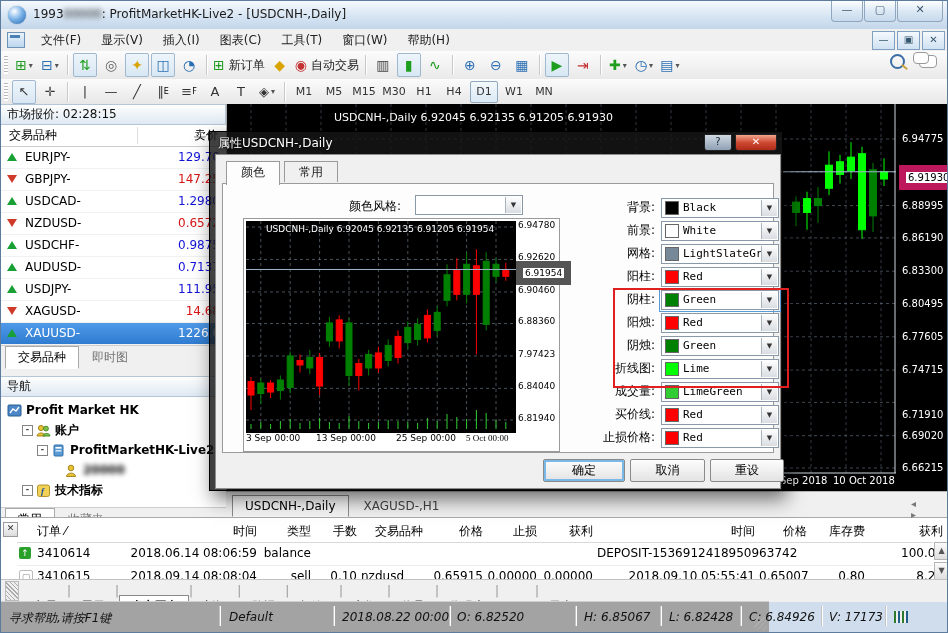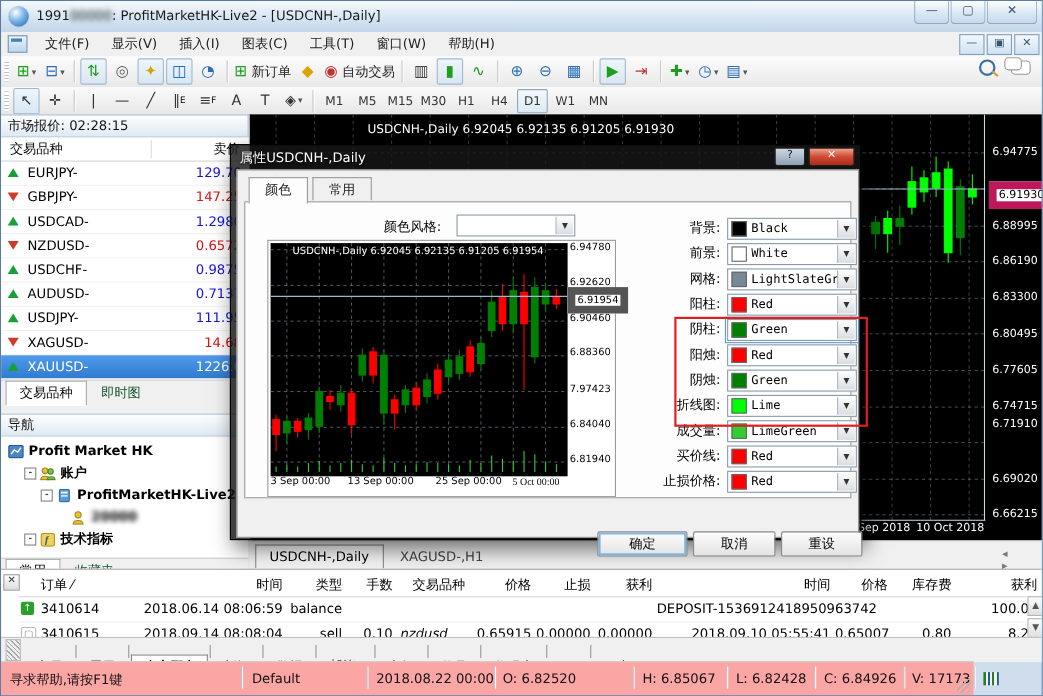--- a/index.html
+++ b/index.html
@@ -62,21 +62,21 @@
   #mw-colhdr .vline{position:absolute;left:136px;top:2px;bottom:2px;width:1px;background:#ddd;}
   .mw-row{height:21px;line-height:21px;position:relative;border-bottom:1px solid #f1f1f1;background:#fff;}
   .mw-row .sym{position:absolute;left:24px;}
   .mw-row .bid{position:absolute;right:6px;}
   .mw-row.sel{background:linear-gradient(#4f9ae8,#2f7bd0);color:#fff;}
   .mw-row.sel .bid{color:#fff !important;}
   .arr{position:absolute;left:6px;top:6px;width:0;height:0;border-left:5px solid transparent;border-right:5px solid transparent;}
   .arr.up{border-bottom:8px solid #18a035;}
   .arr.dn{border-top:8px solid #cf3a2a;}
   .mini-tabs{height:23px;display:flex;align-items:flex-end;background:#f0f0f0;border-top:1px solid #cfcfcf;padding-left:4px;}
-  .mini-tab{padding:2px 12px;font-size:12px;color:#14532d;border:1px solid transparent;}
+  .mini-tab{padding:2px 12px;font-size:12px;color:#737373;border:1px solid transparent;}
   .mini-tab.active{background:#fff;border:1px solid #a9a9a9;border-bottom-color:#fff;color:#000;}
   .tree-row{height:20px;display:flex;align-items:center;white-space:nowrap;font-weight:bold;}
   .expbox{width:9px;height:9px;border:1px solid #848484;background:#fff;font-size:8px;line-height:7px;text-align:center;color:#444;margin-right:3px;flex:none;}
   .ticon{width:15px;height:13px;margin-right:4px;flex:none;}
   
   #chart-tabs{position:absolute;left:225px;top:490px;width:723px;height:26px;background:#f0f0f0;border-top:1px solid #b5b5b5;display:flex;align-items:flex-end;padding-left:6px;box-sizing:border-box;}
   .ctab{padding:3px 12px;font-size:12px;color:#444;border:1px solid transparent;margin-right:2px;}
   .ctab.active{background:linear-gradient(#ffffff,#f2f2f2);border:1px solid #8a8a8a;border-bottom-color:#f6f6f6;color:#000;}
   #ctab-arrows{position:absolute;right:6px;top:7px;color:#777;font-size:10px;letter-spacing:8px;}
   
@@ -90,21 +90,21 @@
   .rowico{position:absolute;left:2px;top:5px;width:12px;height:12px;border-radius:2px;font-size:9px;line-height:12px;text-align:center;}
   #term-scroll{position:absolute;right:1px;top:24px;width:14px;height:38px;}
   .sbtn{width:13px;height:16px;border:1px solid #b5b5b5;background:linear-gradient(#fbfbfb,#dfdfdf);font-size:8px;color:#555;text-align:center;line-height:15px;margin-bottom:2px;}
   
   #bottom-tabs{position:absolute;left:0;top:578px;width:948px;height:22px;background:#f0f0f0;border-top:1px solid #c2c2c2;display:flex;align-items:center;}
   #btab-grip{width:12px;height:18px;margin:0 4px;background:repeating-linear-gradient(45deg,#aaa 0 1px,#eee 1px 3px);border:1px solid #bbb;}
   .btab{padding:2px 10px;color:#444;white-space:nowrap;margin-top:31px;}
   .btab.active{background:#fff;border:1px solid #8a8a8a;border-bottom-color:#fff;color:#000;font-weight:bold;}
   .btab-sep{color:#999;}
   .badge{color:#d00000;font-size:9px;vertical-align:sub;}
-  #statusbar{position:absolute;left:0;top:600px;width:884px;height:30px;background:#fca5a5;border-top:1px solid #cfcfcf;}
+  #statusbar{position:absolute;left:0;top:600px;width:768px;height:30px;background:#a3a3a3;border-top:1px solid #cfcfcf;font-style:italic;}
   .sseg{position:absolute;top:8px;white-space:nowrap;color:#111;}
   .sdiv{position:absolute;top:4px;width:1px;height:20px;background:#c4c4c4;box-shadow:1px 0 0 #fff;}
   #sb-icon{position:absolute;left:893px;top:9px;width:14px;height:12px;
     background:repeating-linear-gradient(90deg,#2d7a2d 0 2px,#f0f0f0 2px 4px,#1f5f8a 4px 6px,#f0f0f0 6px 8px);}
   #sb-grip{position:absolute;right:2px;bottom:2px;width:13px;height:13px;
     background:repeating-linear-gradient(135deg,transparent 0 3px,#b0b0b0 3px 4px);}
   
   #dialog{position:absolute;left:208px;top:130px;width:574px;height:360px;z-index:20;
     background:rgba(22,22,22,.82);box-shadow:4px 8px 18px rgba(0,0,0,.55);border:1px solid #000;box-sizing:border-box;}
   #dlg-title{position:absolute;left:8px;top:3px;color:#fff;font-size:12px;text-shadow:0 1px 2px #000;}
@@ -122,37 +122,37 @@
   .combo .sw{width:12px;height:12px;margin:0 4px 0 3px;border:1px solid #666;flex:none;}
   .combo .val{font-family:"DejaVu Sans Mono","Liberation Mono",monospace;font-size:11px;white-space:nowrap;overflow:hidden;flex:1;}
   .combo .cdd{position:absolute;right:1px;top:1px;bottom:1px;width:15px;background:linear-gradient(#fdfdfd,#d9dde2);border-left:1px solid #aab4bd;
     font-size:7px;color:#333;text-align:center;line-height:16px;}
   .clr-row{height:23px;display:flex;align-items:center;}
   .clr-lbl{width:100px;text-align:right;padding-right:6px;flex:none;}
   .clr-row .combo{width:118px;}
   .combo.focus{outline:1px solid #5a9bd5;outline-offset:1px;}
   #redbox{position:absolute;left:390px;top:104px;width:172px;height:96px;border:2px solid #e02020;z-index:5;pointer-events:none;}
   .dbtn{position:absolute;top:304px;height:21px;border:1px solid #8a8a8a;border-radius:2px;background:linear-gradient(#fdfdfd,#e3e3e3);
-    text-align:center;line-height:20px;font-size:12px;margin-top:24px;}
+    text-align:center;line-height:20px;font-size:12px;}
   .dbtn.default{box-shadow:0 0 0 2px #7ab8e8 inset;}
   
   #preview{position:absolute;left:20px;top:34px;width:315px;height:232px;background:#fff;border:1px solid #9a9a9a;box-shadow:1px 1px 0 #fff inset;}
   #prev-hdr{position:absolute;left:22px;top:5px;color:#fff;font-size:9px;white-space:nowrap;z-index:2;}
   #prev-scale{position:absolute;left:272px;top:0;width:43px;height:212px;font-size:9px;color:#000;}
   #prev-dates{position:absolute;left:0;top:214px;width:315px;font-size:9px;color:#000;}
   .pd{position:absolute;white-space:nowrap;}
 </style>
 </head>
 <body>
 
 <div id="app">
 
   <div id="titlebar">
     <span id="logo"></span>
-    <span id="title-text"><span>1991</span><span class="blurred">00000</span><span>: ProfitMarketHK-Live2 - [USDCNH-,Daily]</span></span>
+    <span id="title-text"><span>1993</span><span class="blurred">00000</span><span>: ProfitMarketHK-Live2 - [USDCNH-,Daily]</span></span>
     <div class="winbtns">
       <div class="winbtn">—</div>
       <div class="winbtn">▢</div>
       <div class="winbtn close">✕</div>
     </div>
   </div>
 
   <div id="menubar">
     <span class="mdi-ico"></span>
     <span id="menu-items" style="display:flex">
@@ -358,21 +358,21 @@
       </svg>
     <div id="chart-header">USDCNH-,Daily  6.92045 6.92135 6.91205 6.91930</div>
     <div id="main-scale">
         <div class="scale-lbl" style="top: 29px;">6.94775</div>
         <div class="scale-lbl" style="top: 95.5856px;">6.88995</div>
         <div class="scale-lbl" style="top: 127.899px;">6.86190</div>
         <div class="scale-lbl" style="top: 161.192px;">6.83300</div>
         <div class="scale-lbl" style="top: 193.506px;">6.80495</div>
         <div class="scale-lbl" style="top: 226.798px;">6.77605</div>
         <div class="scale-lbl" style="top: 260.091px;">6.74715</div>
-        <div class="scale-lbl" style="top: 276px;">6.71910</div>
+        <div class="scale-lbl" style="top: 305px;">6.71910</div>
         <div class="scale-lbl" style="top: 325.698px;">6.69020</div>
         <div class="scale-lbl" style="top: 358.011px;">6.66215</div>
         <div class="scale-cur" style="top: 60.7744px;">6.91930</div>
       </div>
     <div id="main-dates">
         <span class="pd" style="left: 554px;">Sep 2018</span>
         <span class="pd" style="left: 607px;">10 Oct 2018</span>
       </div>
   </div>
 
@@ -523,21 +523,21 @@
           <span class="tcell" style="left: 742px; width: 48px; text-align: right; display: inline-block;"></span>
           <span class="tcell" style="left: 794px; width: 54px; text-align: right; display: inline-block;"></span>
           <span class="tcell" style="left: 852px; width: 74px; text-align: right; display: inline-block;">100.00</span>
         </div>
         <div class="trow" style="top: 47px;">
           <span class="rowico" style="color: rgb(136, 136, 136); border: 1px solid rgb(187, 187, 187);">▢</span>
           <span class="tcell" style="left: 20px; width: 80px; text-align: left; display: inline-block;">3410615</span>
           <span class="tcell" style="left: 104px; width: 136px; text-align: right; display: inline-block;">2018.09.14 08:08:04</span>
           <span class="tcell" style="left: 244px; width: 50px; text-align: right; display: inline-block;">sell</span>
           <span class="tcell" style="left: 298px; width: 42px; text-align: right; display: inline-block;">0.10</span>
-          <span class="tcell" style="left: 328px; width: 62px; text-align: right; display: inline-block; font-style: italic;">nzdusd</span>
+          <span class="tcell" style="left: 344px; width: 62px; text-align: left; display: inline-block;">nzdusd</span>
           <span class="tcell" style="left: 410px; width: 56px; text-align: right; display: inline-block;">0.65915</span>
           <span class="tcell" style="left: 470px; width: 50px; text-align: right; display: inline-block;">0.00000</span>
           <span class="tcell" style="left: 524px; width: 52px; text-align: right; display: inline-block;">0.00000</span>
           <span class="tcell" style="left: 580px; width: 158px; text-align: right; display: inline-block;">2018.09.10 05:55:41</span>
           <span class="tcell" style="left: 742px; width: 48px; text-align: right; display: inline-block;">0.65007</span>
           <span class="tcell" style="left: 794px; width: 54px; text-align: right; display: inline-block;">0.80</span>
           <span class="tcell" style="left: 852px; width: 74px; text-align: right; display: inline-block;">8.20</span>
         </div>
       </div>
     <div id="term-scroll">

